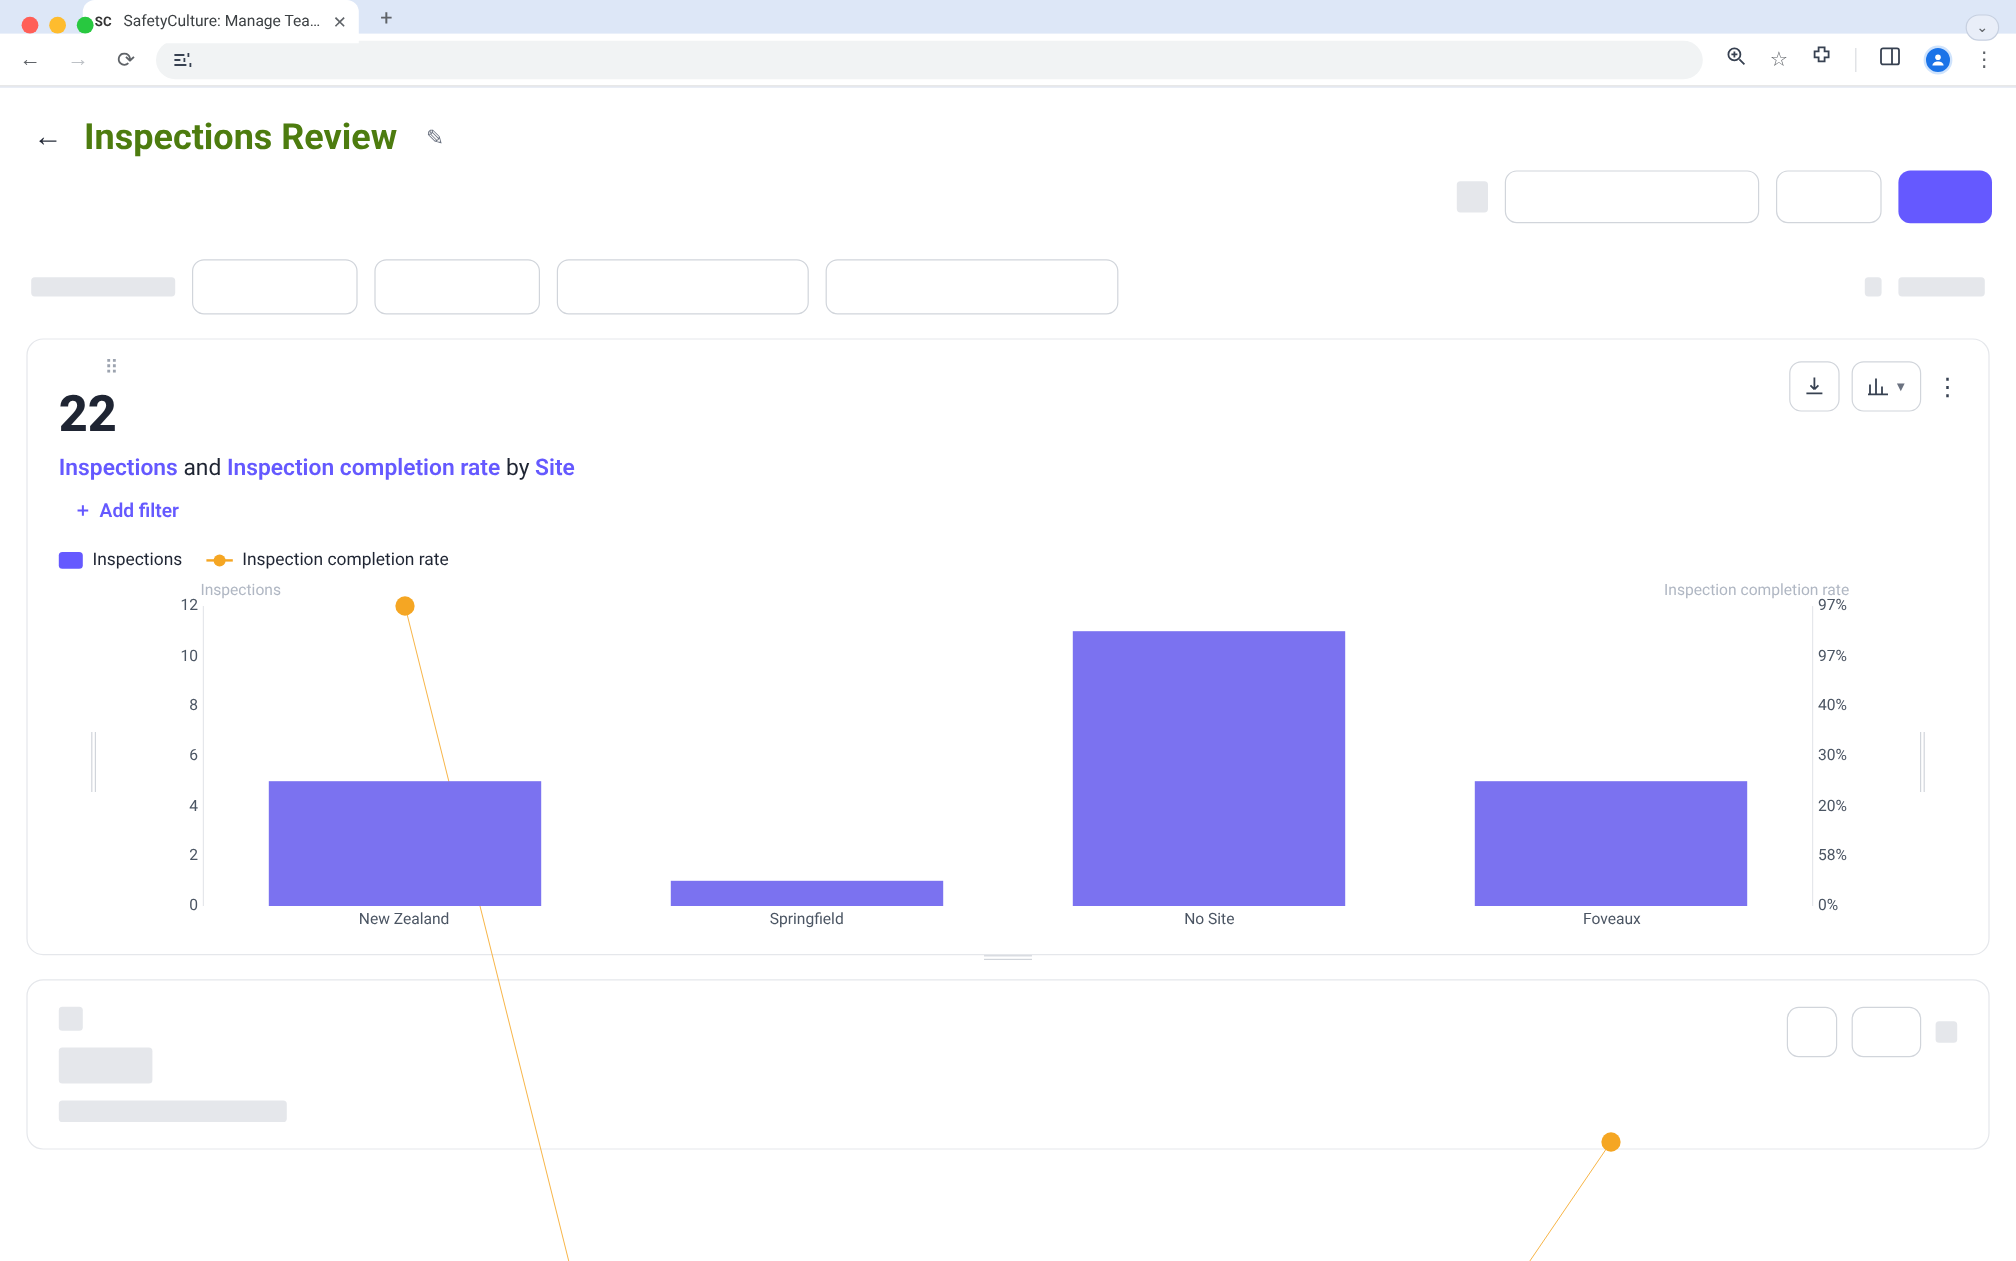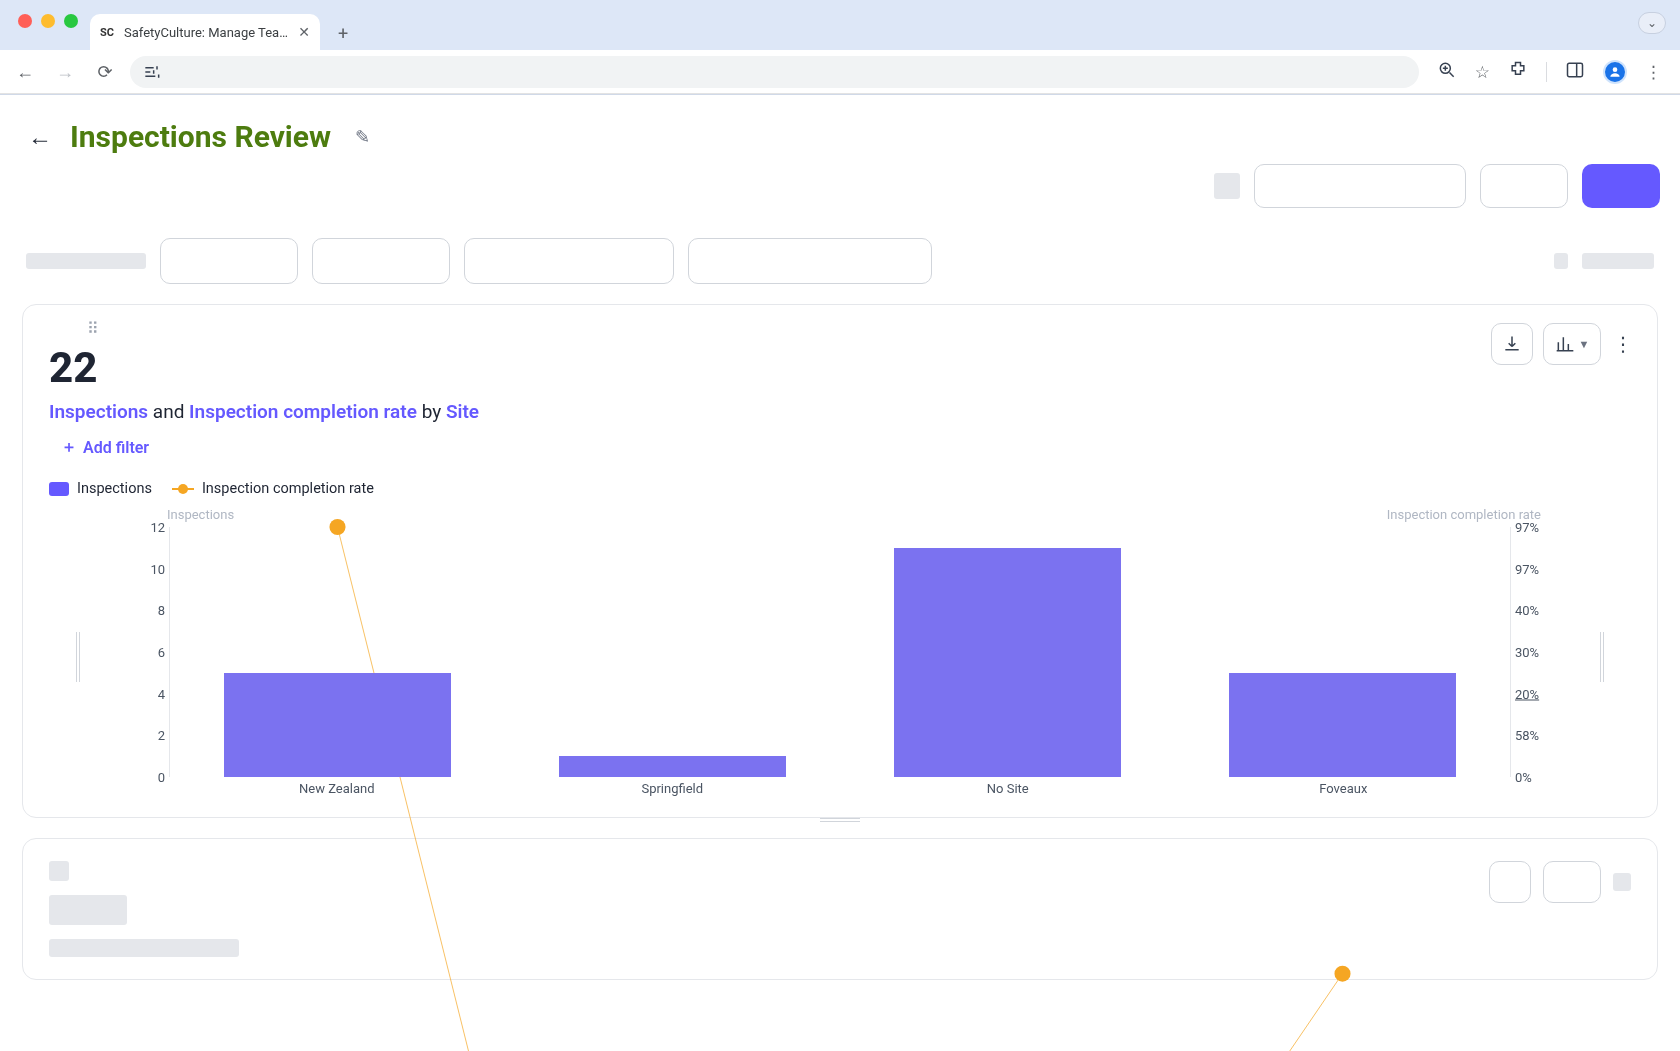--- a/index.html
+++ b/index.html
@@ -1,20 +1,20 @@
 <!DOCTYPE html>
 <html><head>
 <meta charset="utf-8">
 <style>
   * { box-sizing: border-box; margin: 0; padding: 0; }
   html, body { width: 1680px; height: 1051px; font-family: -apple-system, BlinkMacSystemFont, "Segoe UI", Roboto, sans-serif; background: #fff; overflow: hidden; }
   
   
   .browser-chrome { width: 100%; background: #dde7f7; border-bottom: 1px solid #d0d9e8; }
-  .tab-strip { height: 50px; display: flex; align-items: flex-end; padding-left: 90px; position: relative; }
+  .tab-strip { height: 28px; display: flex; padding-left: 69px; position: relative; }
   .traffic-lights { position: absolute; left: 18px; top: 14px; display: flex; gap: 9px; }
   .tl { width: 14px; height: 14px; border-radius: 50%; }
   .tl.red { background: #ff5f57; }
   .tl.yellow { background: #febc2e; }
   .tl.green { background: #28c840; }
   .tab { background: #fff; height: 36px; width: 230px; border-radius: 10px 10px 0 0; display: flex; align-items: center; padding: 0 10px; gap: 8px; font-size: 13px; color: #3c4043; }
   .tab .favicon { width: 16px; height: 16px; font-size: 11px; font-weight: bold; color: #333; display:flex; align-items:center; }
   .tab .title { flex: 1; white-space: nowrap; overflow: hidden; text-overflow: ellipsis; }
   .tab .close { font-size: 14px; color: #5f6368; }
   .new-tab { width: 30px; height: 30px; display: flex; align-items: center; justify-content: center; font-size: 18px; color: #5f6368; margin-left: 8px; margin-bottom: 2px;}
@@ -233,21 +233,21 @@
             <div class="y-label" style="bottom: 16.6667%; transform: translateY(50%);">2</div>
             <div class="y-label" style="bottom: 33.3333%; transform: translateY(50%);">4</div>
             <div class="y-label" style="bottom: 50%; transform: translateY(50%);">6</div>
             <div class="y-label" style="bottom: 66.6667%; transform: translateY(50%);">8</div>
             <div class="y-label" style="bottom: 83.3333%; transform: translateY(50%);">10</div>
             <div class="y-label" style="bottom: 100%; transform: translateY(50%);">12</div>
           </div>
         <div class="y-right-labels" id="y-right">
             <div class="y-label" style="bottom: 0%; transform: translateY(50%);">0%</div>
             <div class="y-label" style="bottom: 16.6667%; transform: translateY(50%);">58%</div>
-            <div class="y-label" style="bottom: 33.3333%; transform: translateY(50%); text-decoration: underline;">20%</div>
+            <div class="y-label" style="bottom: 33.3333%; transform: translateY(50%);">20%</div>
             <div class="y-label" style="bottom: 50%; transform: translateY(50%);">30%</div>
             <div class="y-label" style="bottom: 66.6667%; transform: translateY(50%);">40%</div>
             <div class="y-label" style="bottom: 83.3333%; transform: translateY(50%);">97%</div>
             <div class="y-label" style="bottom: 100%; transform: translateY(50%);">97%</div>
           </div>
         <div class="plot" id="plot">
           <svg class="line-svg" id="line-svg" viewBox="0 0 100 100" preserveAspectRatio="none" style="stroke-width: 2px;">
               <polyline points="12.5,0 37.5,100 62.5,70 87.5,33.33333333333334" fill="none" stroke="#f5a623" stroke-width="0.7" vector-effect="non-scaling-stroke"></polyline>
               <circle cx="12.5" cy="0" r="0.6" fill="#f5a623" vector-effect="non-scaling-stroke"></circle>
               <circle cx="37.5" cy="100" r="0.6" fill="#f5a623" vector-effect="non-scaling-stroke"></circle>

